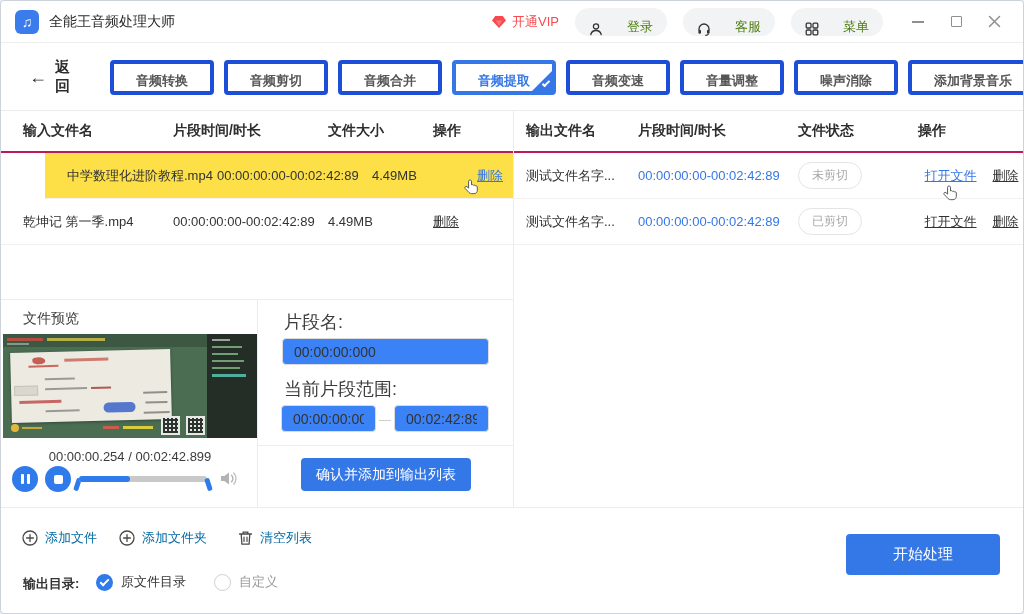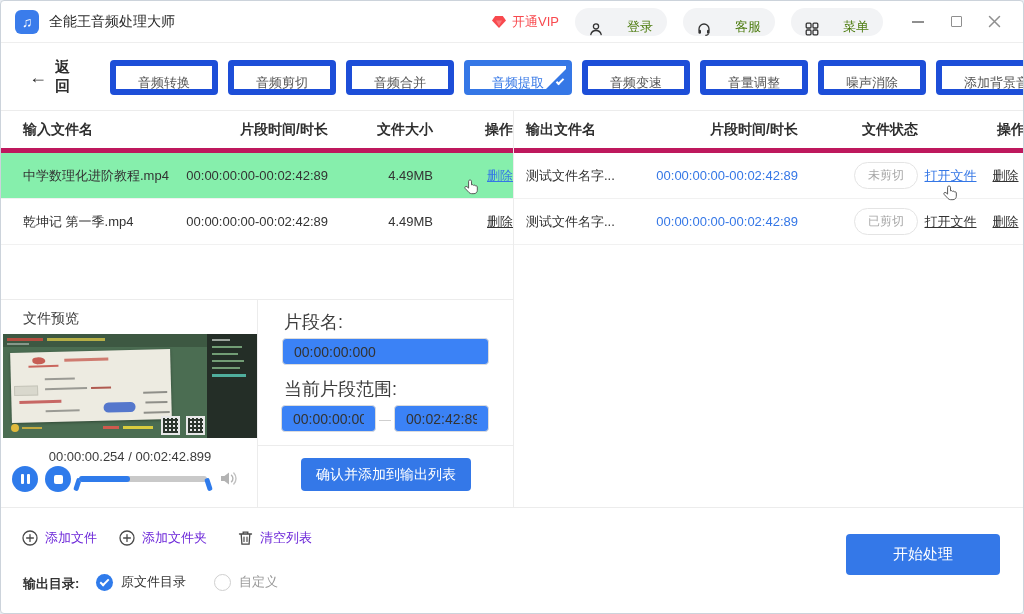--- a/index.html
+++ b/index.html
@@ -16,39 +16,39 @@
   .winbtns { display:flex; align-items:center; gap:8px; margin-left:4px; }
   .winbtn { width:30px; height:30px; display:flex; align-items:center; justify-content:center; cursor:pointer; }
   .min-glyph { width:12px; height:2px; background:#8f8f8f; }
   .max-glyph { width:11px; height:11px; border:1.6px solid #8f8f8f; border-radius:1px; }
 
   
   .tabbar { position:absolute; left:0; top:43px; width:100%; height:67px; border-bottom:1px solid #ececec; display:flex; align-items:center; }
   .back { display:flex; align-items:center; gap:8px; margin-left:28px; font-size:15px; color:#2e2e2e; font-weight:600; cursor:pointer; }
   .back .arrow { font-size:18px; font-weight:700; }
   .tabs { display:flex; gap:10px; margin-left:40px; }
-  .tab { position:relative; height:35px; line-height:33px; padding:0 22px; border:6px solid #1d4ed8; border-radius:4px; background:#fff; font-size:13px; color:#555; cursor:pointer; overflow:hidden; white-space:nowrap; }
+  .tab { position:relative; height:35px; line-height:33px; padding:0 22px; border:4px solid #1d4ed8; border-radius:4px; background:#fff; font-size:13px; color:#555; cursor:pointer; overflow:hidden; white-space:nowrap;font-weight:bold; }
   .tab.selected { border-color:#3577e6; color:#3577e6; }
   .tab.selected::after { content:""; position:absolute; right:-1px; bottom:-1px; width:0; height:0; border-left:22px solid transparent; border-bottom:22px solid #3577e6; }
   .tab .tick { display:none; }
   .tab.selected .tick { display:block; position:absolute; right:2px; bottom:6px; width:8px; height:4px; border-left:2px solid #fff; border-bottom:2px solid #fff; transform:rotate(-45deg); z-index:2; }
 
   
   .v-divider-main { position:absolute; left:512px; top:110px; width:1px; height:396px; background:#ececec; }
   .tbl { position:absolute; top:110px; font-size:13px; }
   .tbl-left { left:0; width:512px; }
   .tbl-right { left:513px; width:511px; }
   .trow { display:grid; align-items:center; height:46px; border-bottom:1px solid #f1f1f1; }
-  .thead { height:42px; font-weight:700; font-size:14px; color:#2e2e2e; border-bottom:5px solid #be185d; }
+  .thead { height:42px; font-weight:700; font-size:14px; color:#2e2e2e; border-bottom:2px solid #be185d; }
   .tbl-left .trow { grid-template-columns:172px 155px 105px 1fr; }
   .tbl-right .trow { grid-template-columns:124px 160px 120px 1fr; }
   .cell-name { padding-left:22px; text-align:left; overflow:hidden; white-space:nowrap; }
   .tbl-right .cell-name { padding-left:12px; }
-  .cell-c { text-align:right; }
-  .row-hl { background:#86efac; }
+  .cell-c { text-align:left; }
+  .row-hl { background:#fde047;margin-left:44px; }
   .time-blue { color:#3577e6; }
   .lnk { text-decoration:underline; color:#333; cursor:pointer; }
   .lnk.blue { color:#3577e6; }
   .badge { display:inline-block; border:1px solid #e4e4e4; border-radius:999px; padding:4px 13px; color:#a8a8a8; font-size:12px; background:#fff; }
   .ops { display:flex; justify-content:center; align-items:center; gap:16px; }
   .h-split-left { position:absolute; left:0; top:298px; width:513px; height:1px; background:#ececec; }
 
   
   .cursor { position:absolute; z-index:30; pointer-events:none; }
 
@@ -112,21 +112,21 @@
   .finput { position:absolute; height:27px; border:1px solid #dcdcdc; border-radius:4px; font-size:14px; color:#333; padding:0 11px; font-family:inherit; background:#3b82f6; }
   .fi-name { left:281px; top:337px; width:207px; }
   .fi-start { left:280px; top:404px; width:95px; }
   .fi-end { left:393px; top:404px; width:95px; }
   .range-sep { position:absolute; left:378px; top:412px; width:12px; text-align:center; color:#c9c9c9; font-size:12px; }
   .form-divider { position:absolute; left:257px; top:444px; width:255px; height:1px; background:#ececec; }
   .confirm-btn { position:absolute; left:300px; top:457px; width:170px; height:33px; background:#3478e8; color:#fff; border:none; border-radius:4px; font-size:14px; font-family:inherit; cursor:pointer; }
 
   
   .footer-divider { position:absolute; left:0; top:506px; width:100%; height:1px; background:#ececec; }
-  .tool { position:absolute; top:528px; display:flex; align-items:center; gap:7px; font-size:13px; color:#6d28d9; cursor:pointer; }
+  .tool { position:absolute; top:528px; display:flex; align-items:center; gap:7px; font-size:13px; color:#0369a1; cursor:pointer; }
   .tool-addfile { left:21px; } .tool-addfolder { left:118px; } .tool-clear { left:237px; }
   .start-btn { position:absolute; left:845px; top:533px; width:154px; height:41px; background:#3478e8; color:#fff; border:none; border-radius:4px; font-size:15px; font-family:inherit; cursor:pointer; }
   .outdir-label { position:absolute; left:22px; top:574px; font-size:13px; font-weight:700; color:#333; }
   .radio-row { position:absolute; top:572px; display:flex; align-items:center; gap:8px; cursor:pointer; font-size:13px; }
   .rr1 { left:95px; color:#333; } .rr2 { left:213px; color:#999; }
   .radio { width:17px; height:17px; border-radius:50%; position:relative; }
   .radio.checked { background:#2f7beb; }
   .radio.checked::after { content:""; position:absolute; left:4px; top:5px; width:7px; height:3px; border-left:2px solid #fff; border-bottom:2px solid #fff; transform:rotate(-45deg); }
   .radio.empty { border:1px solid #cfcfcf; background:#fff; }
 

